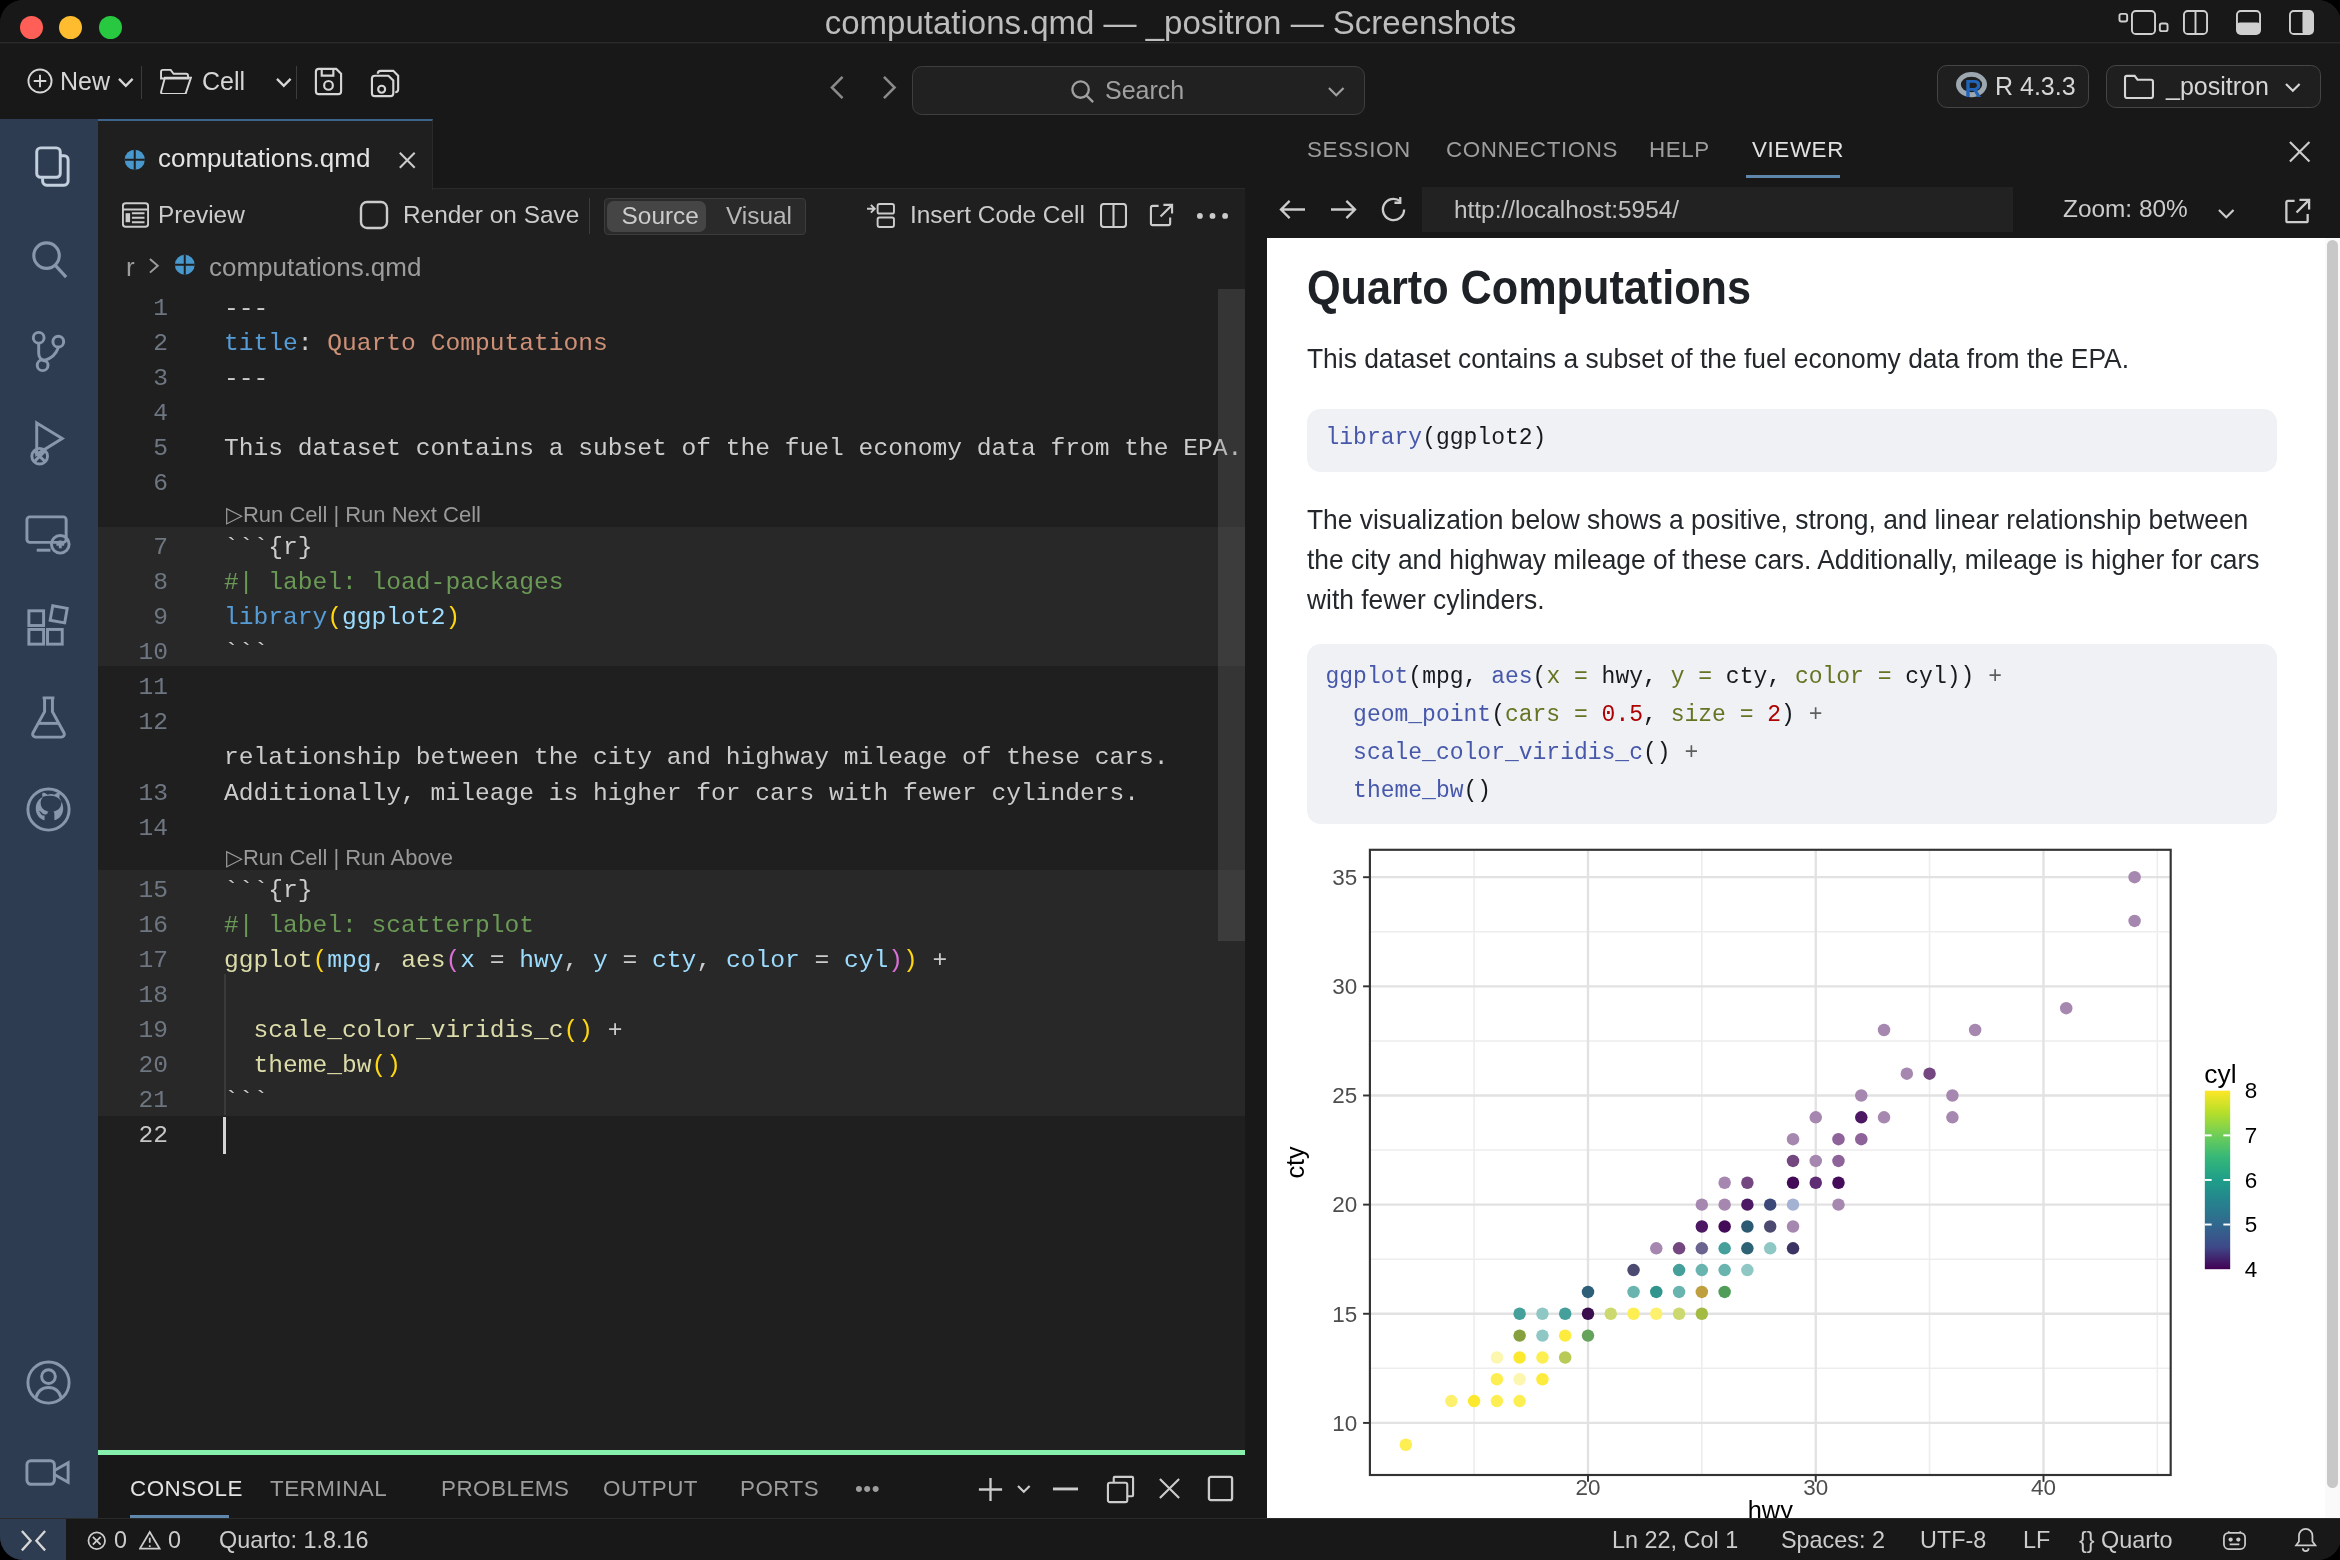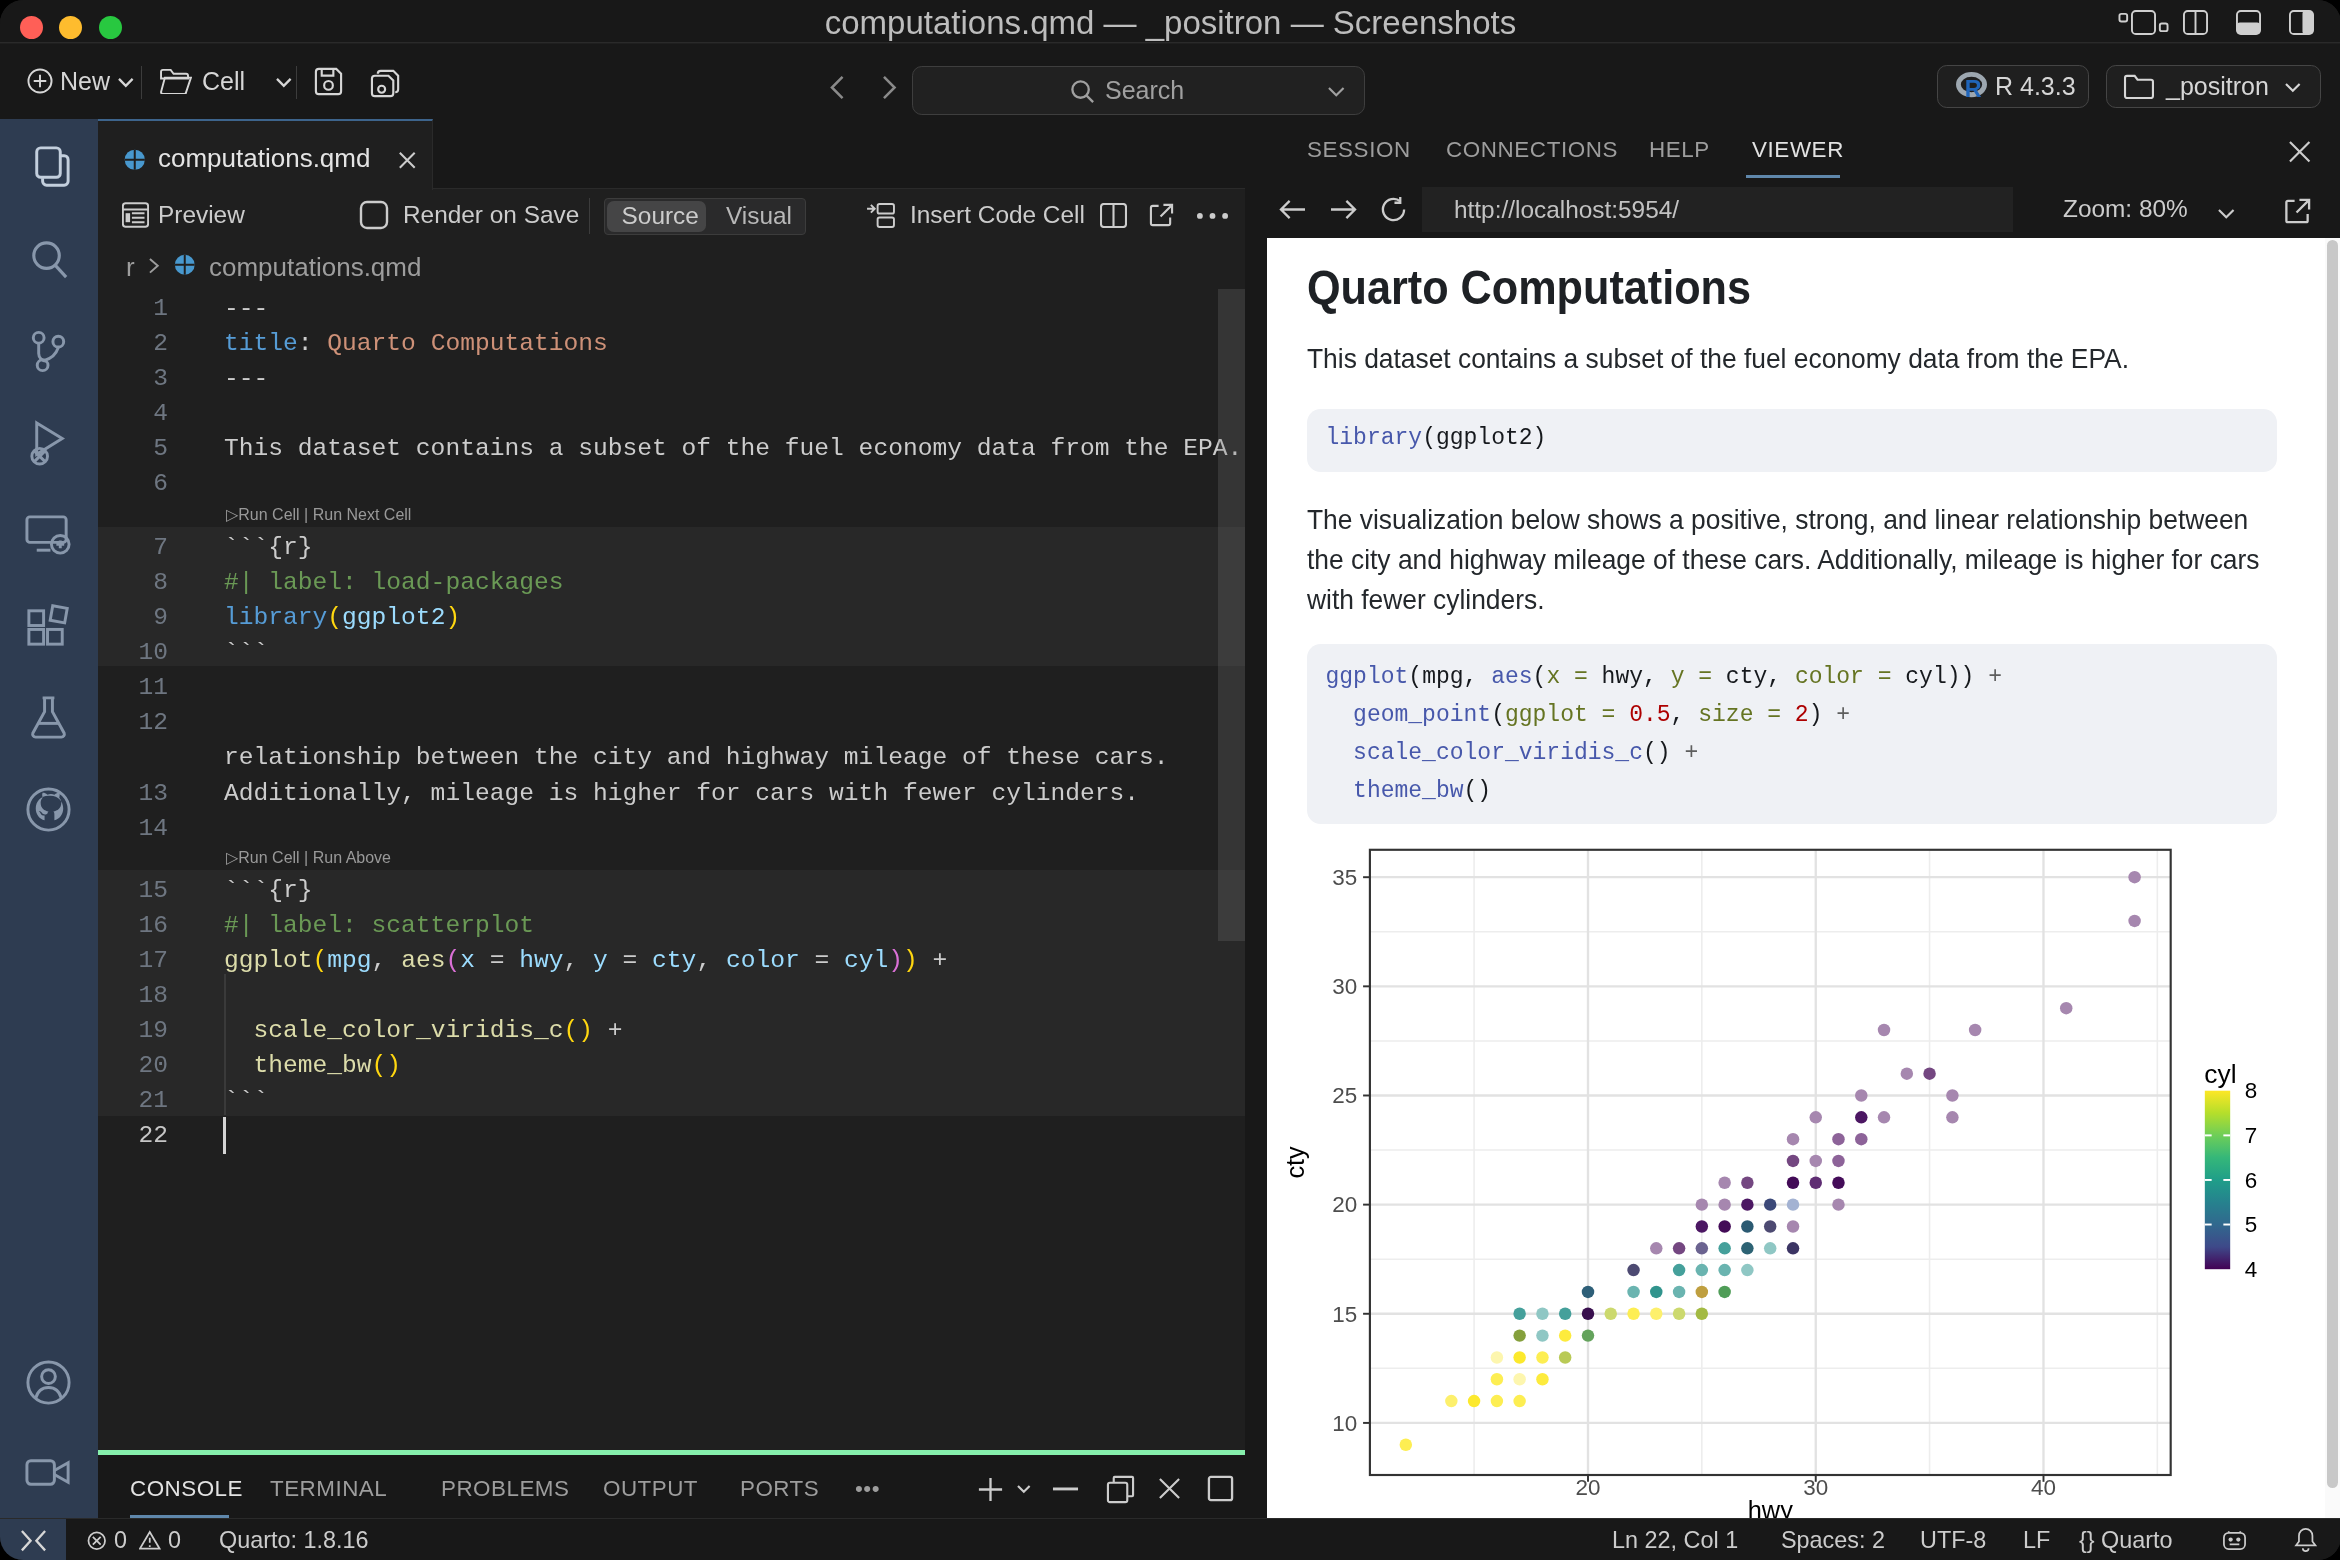--- a/index.html
+++ b/index.html
@@ -27,21 +27,21 @@
   .tab { position:absolute; left:0; top:0; width:335px; height:71px; background:#1f1f1f; border-top:2px solid #3d648c; border-right:1px solid #2a2a2a; }
   .tab .lbl { position:absolute; left:60px; top:21.5px; color:#e4e4e4; font-size:26px; }
   .edtoolbar { position:absolute; left:0; top:70px; width:1148px; height:52px; }
   .ettxt { color:#cccccc; font-size:24.4px; }
   .breadcrumb { position:absolute; left:0; top:122px; width:1148px; height:39px; color:#9d9d9d; font-size:26px; }
   .code { position:absolute; left:0; top:161px; width:1148px; height:1170px; font-family:"Liberation Mono", monospace; font-size:24.6px; white-space:pre; }
   .cell { position:absolute; left:0; width:1148px; background:#282828; }
   .ln { position:absolute; width:70px; text-align:right; color:#6e7681; left:0px; }
   .cl { position:absolute; left:126px; color:#cccccc; }
   .code div { height:35px; line-height:35px; padding-top:2.9px; }
-  .lens { color:#999999; font-size:16px; font-family:"Liberation Sans", sans-serif; }
+  .lens { color:#999999; font-size:22px; font-family:"Liberation Sans", sans-serif; }
   .scrollthumb { position:absolute; left:1120px; top:170px; width:27px; height:652px; background:rgba(120,120,120,0.25); } .c-key { color:#569cd6; } .c-str { color:#ce9178; }
   .c-com { color:#6a9955; } .c-var { color:#9cdcfe; } .c-num { color:#b5cea8; }
   .c-p1 { color:#ffd710; } .c-p2 { color:#da70d6; } .c-fn { color:#dcdcaa; }
   
   .bpanel { position:absolute; left:98px; top:1450px; width:1148px; height:68px; background:#181818; border-top:5px solid #86efac; }
   .btab { position:absolute; top:0; height:68px; line-height:68px; font-size:22.4px; color:#9d9d9d; letter-spacing:0.5px; }
   
   .statusbar { position:absolute; left:0; top:1518px; width:2341px; height:42px; background:#181818; border-top:1px solid #2a2a2a; color:#cccccc; font-size:23.4px; }
   .sbitem { position:absolute; top:0; height:42px; line-height:42px; }
   
@@ -391,21 +391,21 @@
         </svg>
     </div>
     <div class="webview">
       <div class="abs" style="left:40px; top:24.4px; font-size:48px; line-height:51px; font-weight:700; color:#1e2125; transform:scale(0.9,1); transform-origin:0 0; white-space:nowrap;">Quarto Computations</div>
       <div class="abs" style="left:40px; top:101px; font-size:28px; line-height:40px; color:#24282c; transform:scale(0.942,1); transform-origin:0 0; white-space:nowrap;">This dataset contains a subset of the fuel economy data from the EPA.</div>
       <div class="abs" style="left:40px; top:171px; width:970px; height:63px; background:#eff1f5; border-radius:13.7px;"></div>
       <div class="abs" style="left:59px; top:187px; font-family:'Liberation Mono',monospace; font-size:23px; color:#16191d;"><span style="color:#4758ab;">library</span>(ggplot2)</div>
       <div class="abs" style="left:40px; top:262px; width:1032px; font-size:28px; color:#24282c; line-height:40px; transform:scale(0.942,1); transform-origin:0 0;">The visualization below shows a positive, strong, and linear relationship between the city and highway mileage of these cars. Additionally, mileage is higher for cars with fewer cylinders.</div>
       <div class="abs" style="left:40px; top:406px; width:970px; height:180px; background:#eff1f5; border-radius:13.7px;"></div>
       <div class="abs" style="left:59px; top:420px; font-family:'Liberation Mono',monospace; font-size:23px; line-height:38px; color:#16191d; white-space:pre;"><span style="color:#4758ab;">ggplot</span>(mpg, <span style="color:#4758ab;">aes</span>(<span style="color:#657422;">x =</span> hwy, <span style="color:#657422;">y =</span> cty, <span style="color:#657422;">color =</span> cyl)) <span style="color:#5e5e5e;">+</span>
-  <span style="color:#4758ab;">geom_point</span>(<span style="color:#657422;">ggplot =</span> <span style="color:#ad0000;">0.5</span>, <span style="color:#657422;">size =</span> <span style="color:#ad0000;">2</span>) <span style="color:#5e5e5e;">+</span>
+  <span style="color:#4758ab;">geom_point</span>(<span style="color:#657422;">cars =</span> <span style="color:#ad0000;">0.5</span>, <span style="color:#657422;">size =</span> <span style="color:#ad0000;">2</span>) <span style="color:#5e5e5e;">+</span>
   <span style="color:#4758ab;">scale_color_viridis_c</span>() <span style="color:#5e5e5e;">+</span>
   <span style="color:#4758ab;">theme_bw</span>()</div>
       <div class="vscroll">
           <div class="vthumb"></div>
         </div>
     </div>
   </div>
 <svg style="position:absolute;left:1287px;top:837px" width="990" height="682" viewBox="0 0 1015 699">
 <rect x="0" y="0" width="1015" height="699" fill="#ffffff"></rect>
 <rect x="85.0" y="13.0" width="821.0" height="641.0" fill="#ffffff"></rect>

